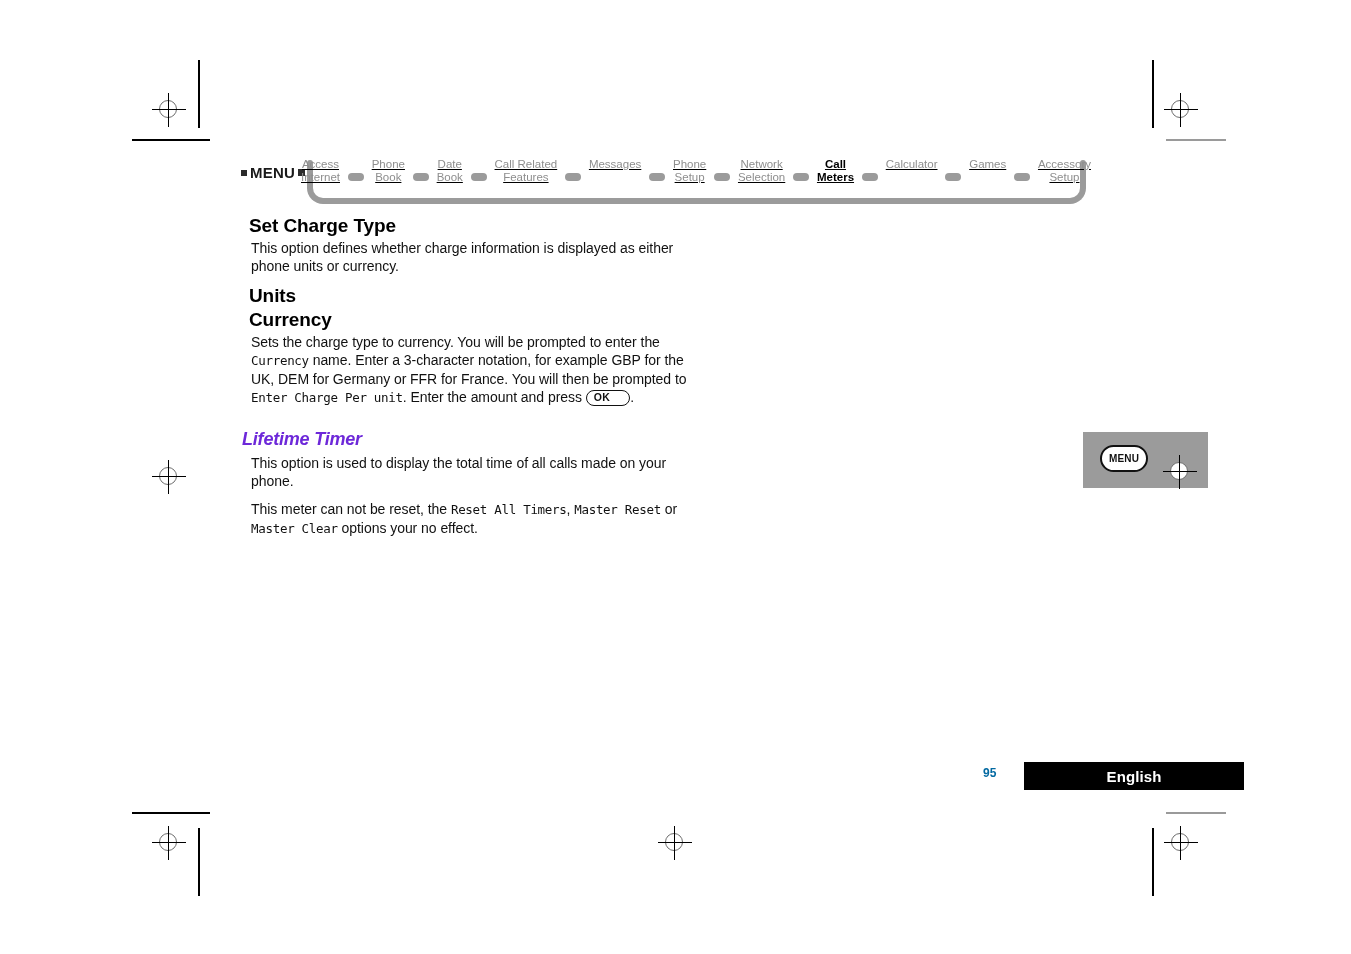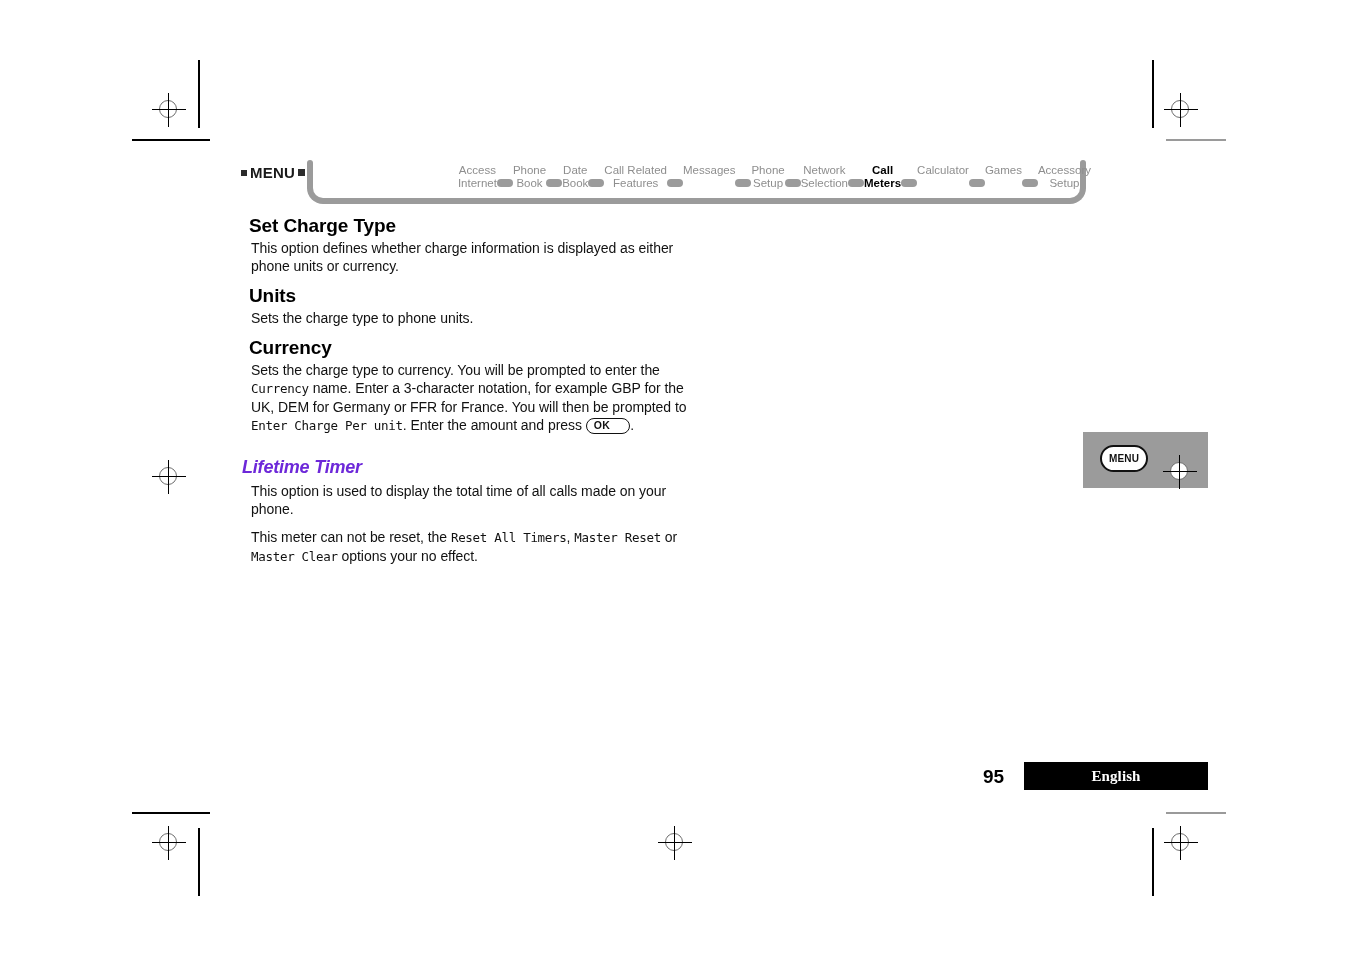--- a/index.html
+++ b/index.html
@@ -93,26 +93,27 @@
     width: 6px;
     height: 14px;
     background: #9b9b9b;
   }
   .trough::before { left: -6px; border-radius: 3px 3px 0 0;}
   .trough::after  { right: -6px; border-radius: 3px 3px 0 0;}
 
   .nav-items {
     position: absolute;
     left: 60px;
-    top: 10px;
+    top: 4px;
     width: 790px;
     height: 38px;
     display: flex;
     align-items: flex-start;
-    justify-content: flex-end;
+    justify-content: space-between;
+    text-decoration: underline;
   }
   .nav-item {
     text-align: center;
     font-size: 11.5px;
     line-height: 13px;
     color: #8e8e8e;
     white-space: nowrap;
     padding-top: 2px;
     font-weight: normal;
   }
@@ -204,35 +205,34 @@
     font-weight: bold;
     letter-spacing: 0.2px;
     color: #111;
   }
 
   
   #page-number {
     position: absolute;
     left: 983px;
     top: 766px;
-    font-size: 19px;
-    font-weight: bold;
-    color: #000000;
+    font-size: 12px;
+    font-weight: bold;
+    color: #0369a1;
   }
   #lang-bar {
     position: absolute;
     left: 1024px;
     top: 762px;
-    width: 184px;
+    width: 220px;
     height: 28px;
     background: #000;
     display: flex;
     align-items: center;
     justify-content: center;
-    font-family: Liberation Serif, serif;
   }
   #lang-bar span {
     color: #fff;
     font-size: 15px;
     font-weight: bold;
     letter-spacing: 0.1px;
   }
 </style>
 </head>
 <body>
@@ -312,21 +312,20 @@
       <div class="nav-item">Accessory<br>Setup</div>
     </div>
 </div>
 
 <div id="content">
 
   <h3 class="subhead">Set Charge Type</h3>
   <p class="body">This option defines whether charge information is displayed as either phone units or currency.</p>
 
   <h3 class="subhead">Units</h3>
-  <p class="body">Sets the charge type to phone units.</p>
 
   <h3 class="subhead">Currency</h3>
   <p class="body"><span>Sets the charge type to currency. You will be prompted to enter the </span><span class="lcd">Currency</span><span> name. Enter a 3-character notation, for example GBP for the UK, DEM for Germany or FFR for France. You will then be prompted to </span><span class="lcd">Enter Charge Per unit</span><span>. Enter the amount and press </span><span class="okkey">OK</span><span>.</span></p>
 
   <h2 class="section">Lifetime Timer</h2>
   <p class="body">This option is used to display the total time of all calls made on your phone.</p>
   <p class="body"><span>This meter can not be reset, the </span><span class="lcd">Reset All Timers</span><span>, </span><span class="lcd">Master Reset</span><span> or </span><span class="lcd">Master Clear</span><span> options your no effect.</span></p>
 
 </div>
 

